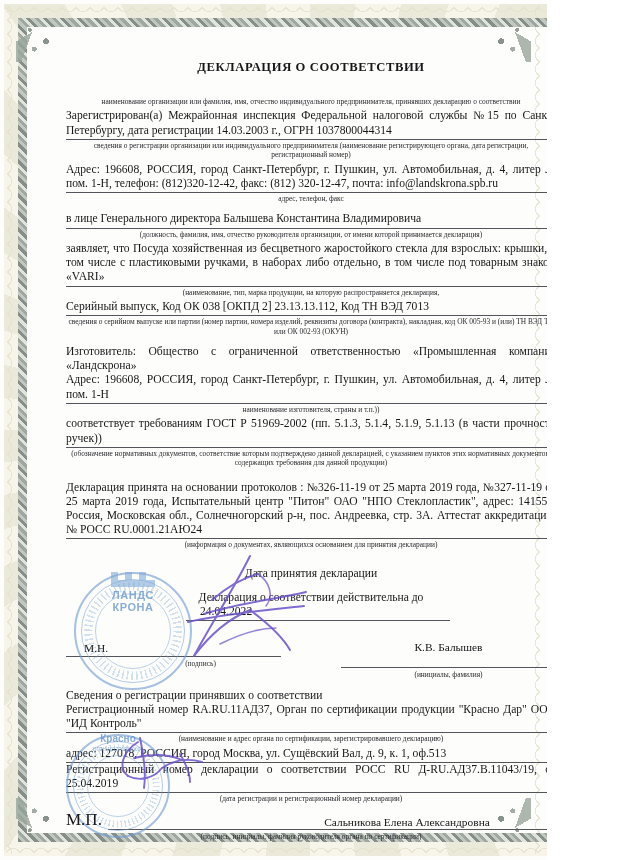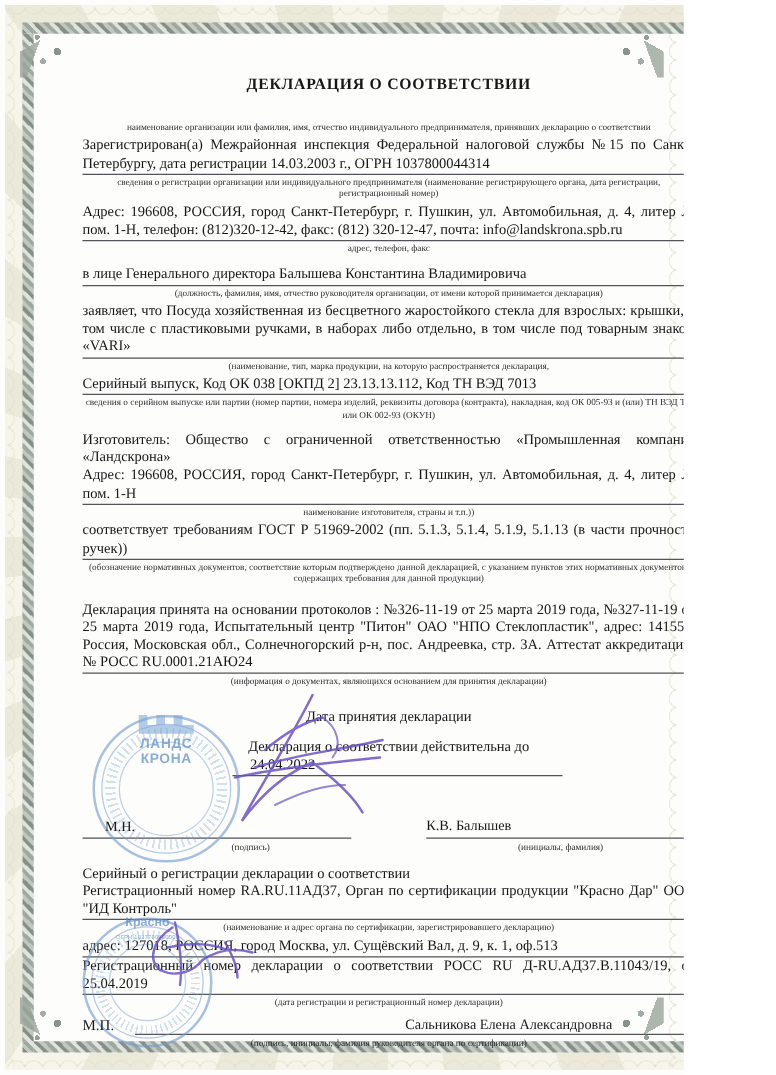--- a/index.html
+++ b/index.html
@@ -139,60 +139,60 @@
     padding-left: 14px;
     padding-bottom: 1px;
   }
   .row.accept .val { max-width: 258px; flex: none; width: 258px; }
   .row.valid  .val { max-width: 250px; flex: none; width: 250px; }
 
   
   .sigblock {
     display: flex;
     justify-content: space-between;
-    margin-top: 34px;
+    margin-top: 20px;
     position: relative;
   }
   .sig-left, .sig-right {
     width: 215px;
     position: relative;
   }
   .sig-line {
     border-bottom: 1px solid #53535a;
     height: 15px;
     position: relative;
   }
   .sig-left .mp {
     position: absolute;
     left: 18px;
     bottom: 2px;
     font-size: 11.4px;
     z-index: 4;
   }
   .sig-right .name {
-    text-align: left;
+    text-align: center;
     font-size: 11.4px;
-    padding-bottom: 0;
+    padding-bottom: 11px;
   }
   .sig-cap {
     text-align: center;
     font-size: 7.4px;
     margin-top: 2px;
     color: #2a2a30;
   }
   .sig-left .sig-cap { padding-left: 54px; }
 
   .sigblock2 {
     display: flex;
     align-items: flex-end;
     margin-top: 6px;
     position: relative;
   }
   .sigblock2 .mp2 {
-    font-size: 12px;
+    font-size: 17px;
     width: 42px;
     z-index: 4;
     position: relative;
   }
   .sigblock2 .line2 {
     flex: 1;
     border-bottom: 1px solid #53535a;
     text-align: center;
     font-size: 11.4px;
     padding-bottom: 1px;
@@ -366,21 +366,21 @@
         <div class="sig-cap">(подпись)</div>
       </div>
       <div class="sig-right">
         <div class="sig-line name">К.В. Балышев</div>
         <div class="sig-cap">(инициалы, фамилия)</div>
       </div>
     </div>
 
     <div class="gap-m"></div>
 
-    <div class="para">Серийный о регистрации декларации о соответствии</div>
+    <div class="para">Сведения о регистрации принявших о соответствии</div>
     <div class="para ul">Регистрационный номер RA.RU.11АД37, Орган по сертификации продукции "Красно Дар" ООО "ИД Контроль"</div>
     <div class="caption">(наименование и адрес органа по сертификации, зарегистрировавшего декларацию)</div>
 
     <div class="para ul">адрес: 127018, РОССИЯ, город Москва, ул. Сущёвский Вал, д. 9, к. 1, оф.513</div>
     <div class="para ul">Регистрационный номер декларации о соответствии РОСС RU Д-RU.АД37.В.11043/19, от 25.04.2019</div>
     <div class="caption">(дата регистрации и регистрационный номер декларации)</div>
 
     <div class="sigblock2">
       <div class="mp2">М.П.</div>
       <div class="line2">Сальникова Елена Александровна</div>

